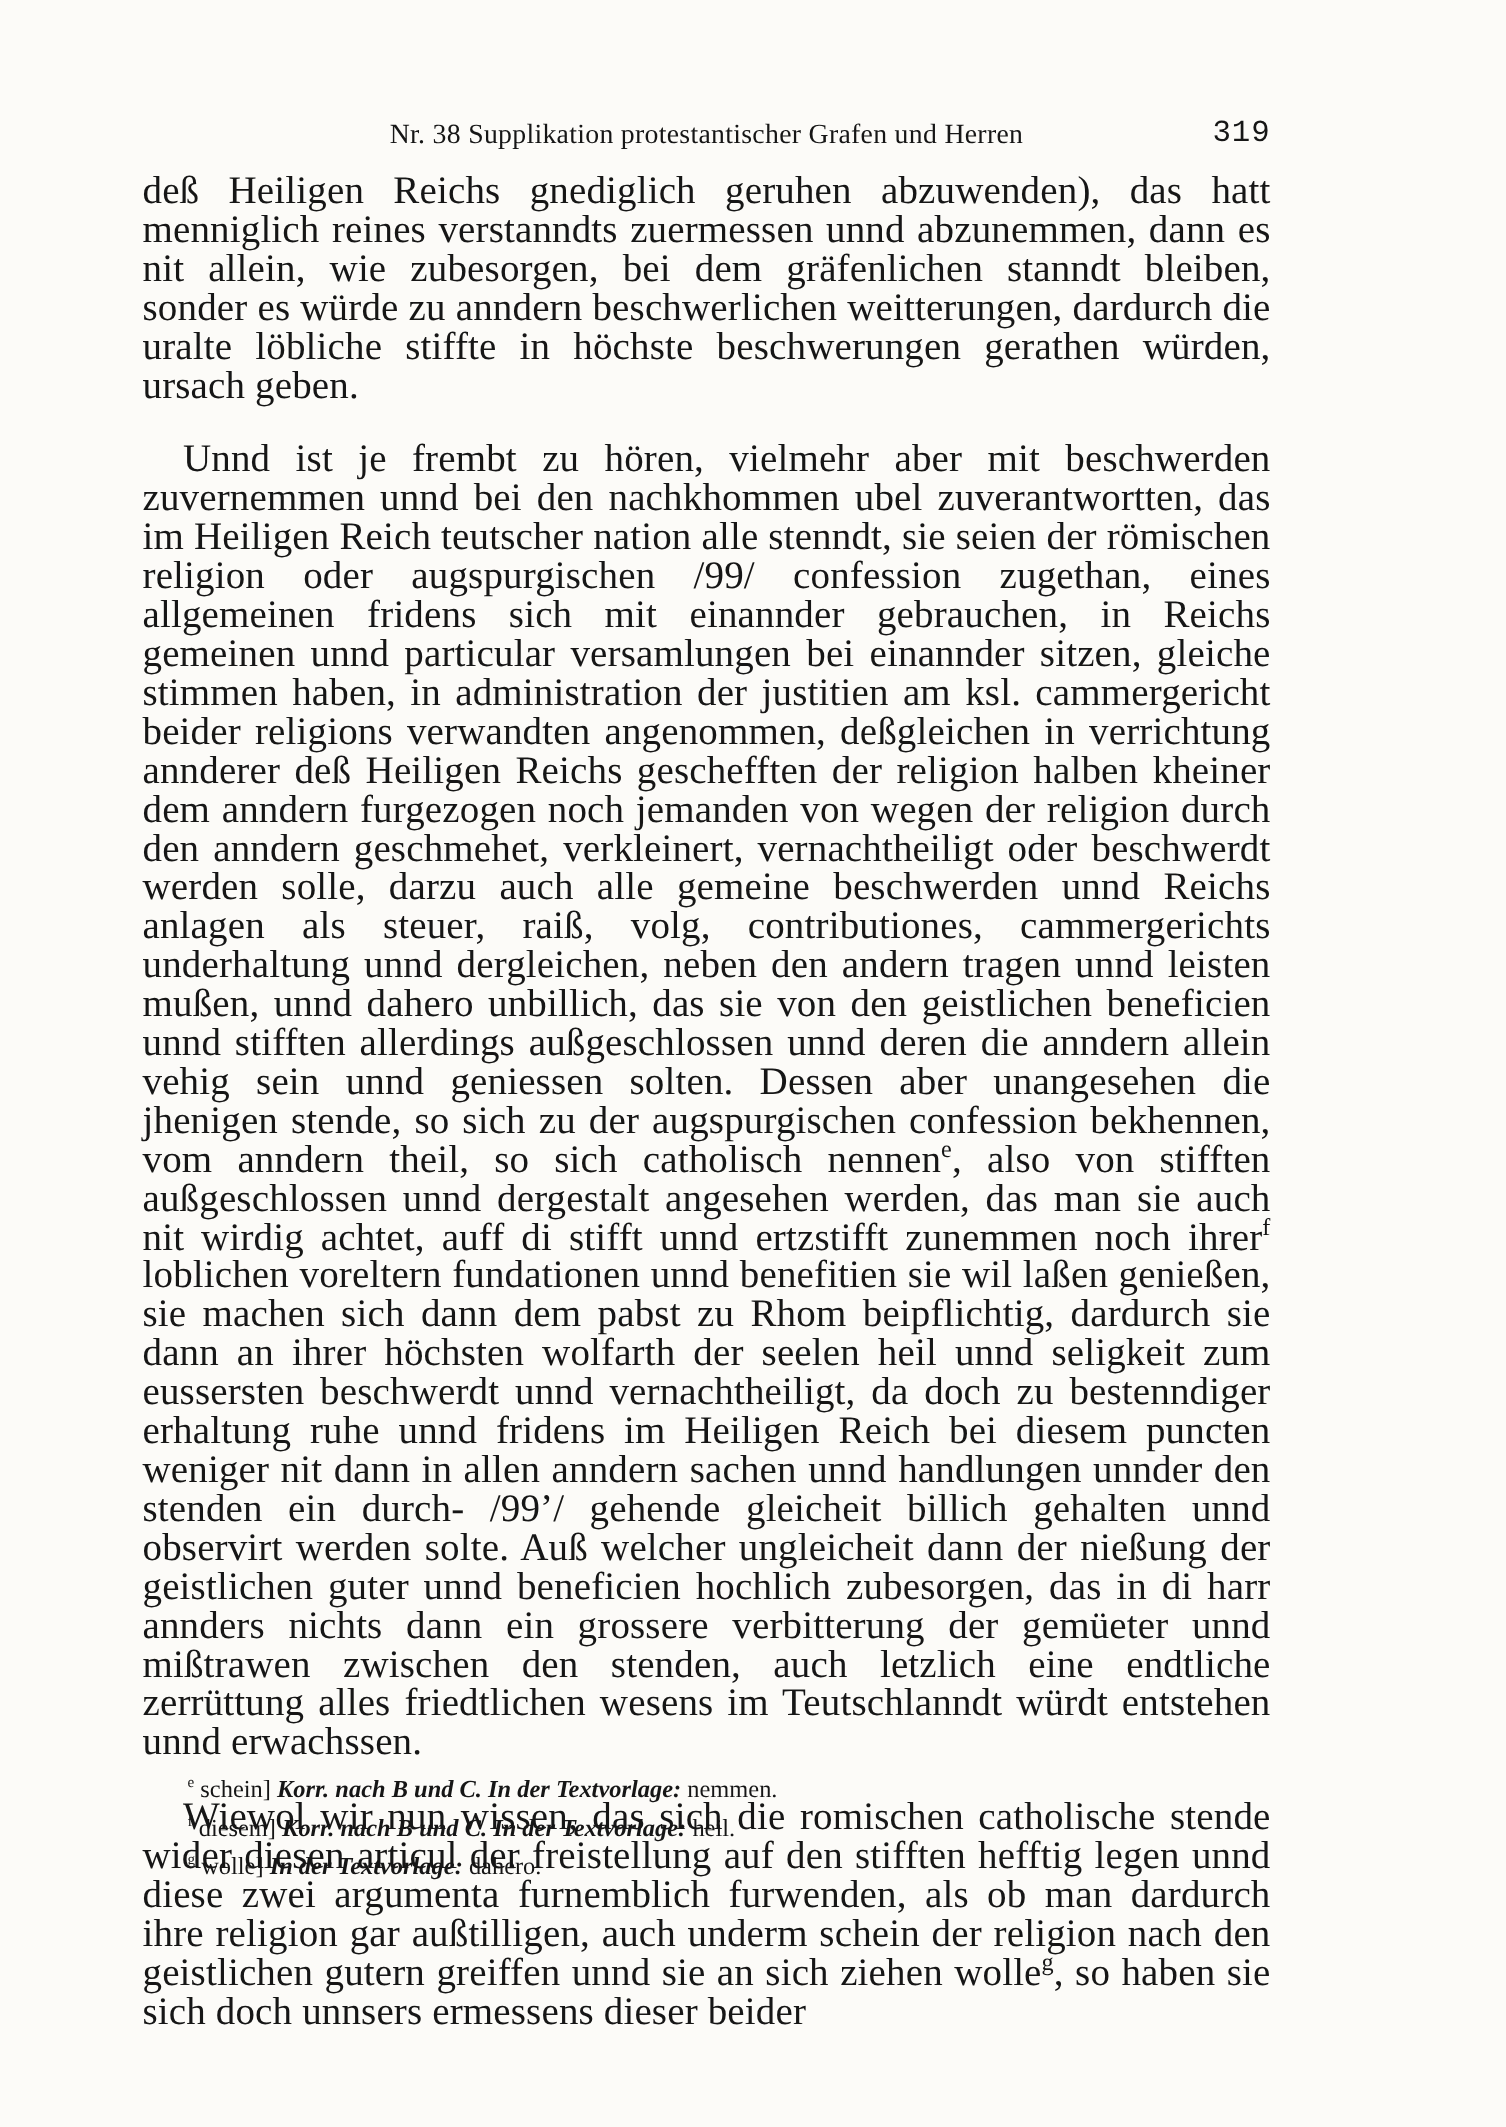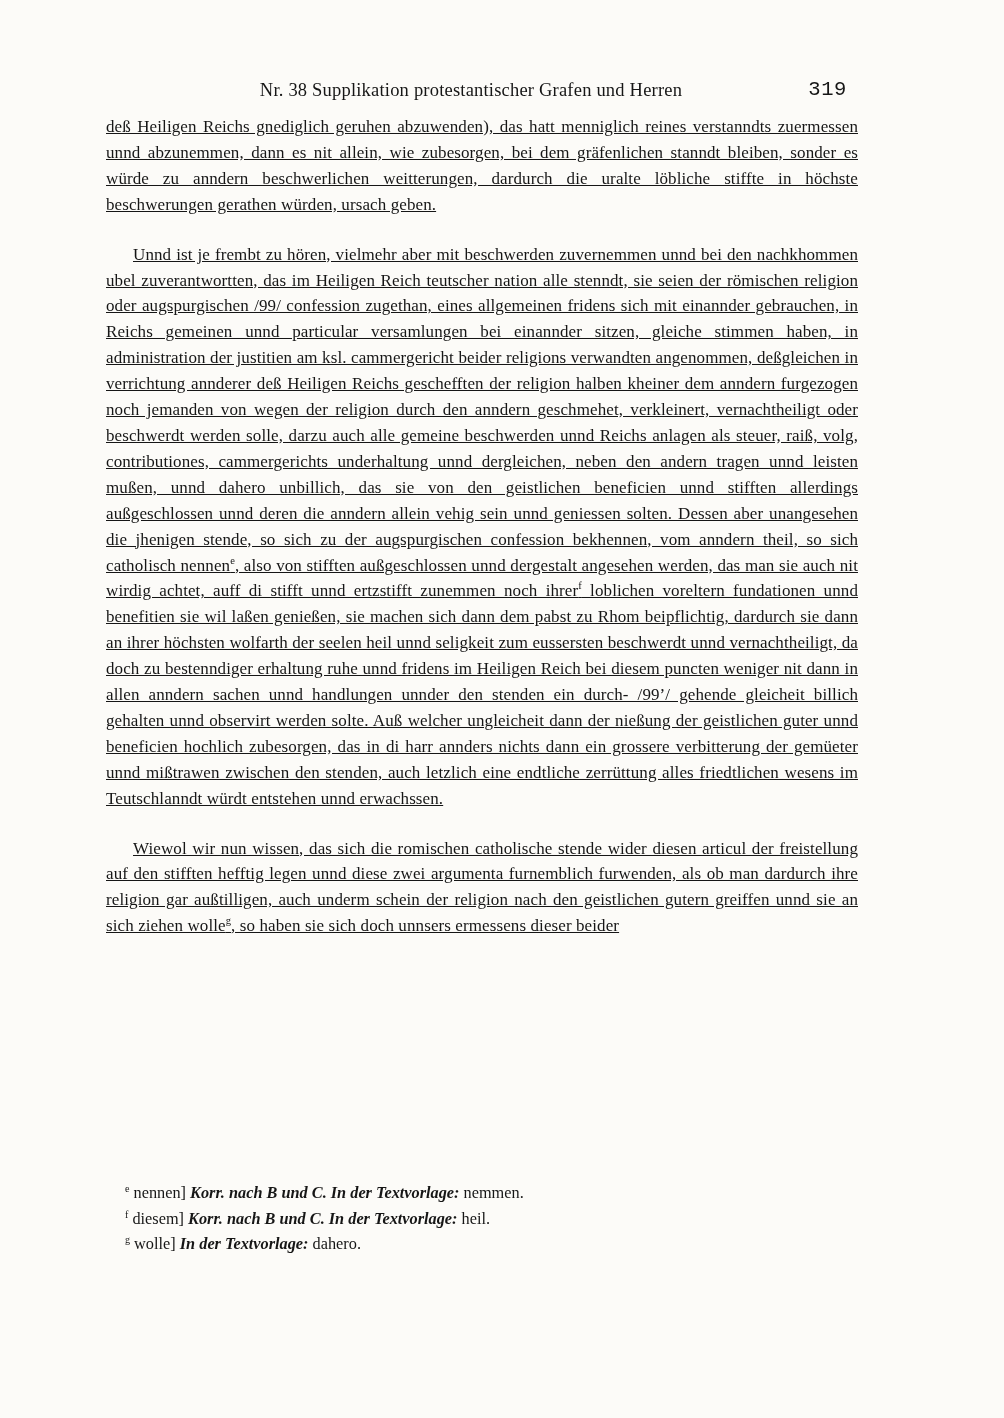--- a/index.html
+++ b/index.html
@@ -35,27 +35,26 @@
     position: absolute;
     right: 0;
     top: -2px;
     font-size: 20.5px;
     letter-spacing: 0.6px;
     font-family: Liberation Mono, monospace;
   }
   .body-text {
     position: absolute;
     top: 114px;
-    left: 106px;
+    left: 95px;
     width: 752px;
-    font-size: 17px;
+    font-size: 26px;
     line-height: 25.9px;
     text-align: justify;
     letter-spacing: 0.1px;
-    text-decoration: underline;
   }
   .para { text-align: justify; }
   .para.indent { text-indent: 27px; margin-top: 24px; }
   sup {
     font-size: 0.62em;
     vertical-align: super;
     line-height: 0;
   }
   em { font-style: italic; font-weight: bold; }
   .footnotes {
@@ -81,18 +80,18 @@
     <span class="page-number">319</span>
   </div>
 
   <div class="body-text">
       <p class="para"><span>deß Heiligen Reichs gnediglich geruhen abzuwenden), das hatt menniglich reines verstanndts zuermessen unnd abzunemmen, dann es nit allein, wie zubesorgen, bei dem gräfenlichen stanndt bleiben, sonder es würde zu anndern beschwerlichen weitterungen, dardurch die uralte löbliche stiffte in höchste beschwerungen gerathen würden, ursach geben.</span></p>
       <p class="para indent"><span>Unnd ist je frembt zu hören, vielmehr aber mit beschwerden zuvernemmen unnd bei den nachkhommen ubel zuverantwortten, das im Heiligen Reich teutscher nation alle stenndt, sie seien der römischen religion oder augspurgischen /99/ confession zugethan, eines allgemeinen fridens sich mit einannder gebrauchen, in Reichs gemeinen unnd particular versamlungen bei einannder sitzen, gleiche stimmen haben, in administration der justitien am ksl. cammergericht beider religions verwandten angenommen, deßgleichen in verrichtung annderer deß Heiligen Reichs geschefften der religion halben kheiner dem anndern furgezogen noch jemanden von wegen der religion durch den anndern geschmehet, verkleinert, vernachtheiligt oder beschwerdt werden solle, darzu auch alle gemeine beschwerden unnd Reichs anlagen als steuer, raiß, volg, contributiones, cammergerichts underhaltung unnd dergleichen, neben den andern tragen unnd leisten mußen, unnd dahero unbillich, das sie von den geistlichen beneficien unnd stifften allerdings außgeschlossen unnd deren die anndern allein vehig sein unnd geniessen solten. Dessen aber unangesehen die jhenigen stende, so sich zu der augspurgischen confession bekhennen, vom anndern theil, so sich catholisch nennen</span><sup>e</sup><span>, also von stifften außgeschlossen unnd dergestalt angesehen werden, das man sie auch nit wirdig achtet, auff di stifft unnd ertzstifft zunemmen noch ihrer</span><sup>f</sup><span> loblichen voreltern fundationen unnd benefitien sie wil laßen genießen, sie machen sich dann dem pabst zu Rhom beipflichtig, dardurch sie dann an ihrer höchsten wolfarth der seelen heil unnd seligkeit zum eussersten beschwerdt unnd vernachtheiligt, da doch zu bestenndiger erhaltung ruhe unnd fridens im Heiligen Reich bei diesem puncten weniger nit dann in allen anndern sachen unnd handlungen unnder den stenden ein durch- /99’/ gehende gleicheit billich gehalten unnd observirt werden solte. Auß welcher ungleicheit dann der nießung der geistlichen guter unnd beneficien hochlich zubesorgen, das in di harr annders nichts dann ein grossere verbitterung der gemüeter unnd mißtrawen zwischen den stenden, auch letzlich eine endtliche zerrüttung alles friedtlichen wesens im Teutschlanndt würdt entstehen unnd erwachssen.</span></p>
       <p class="para indent"><span>Wiewol wir nun wissen, das sich die romischen catholische stende wider diesen articul der freistellung auf den stifften hefftig legen unnd diese zwei argumenta furnemblich furwenden, als ob man dardurch ihre religion gar außtilligen, auch underm schein der religion nach den geistlichen gutern greiffen unnd sie an sich ziehen wolle</span><sup>g</sup><span>, so haben sie sich doch unnsers ermessens dieser beider</span></p>
     </div>
 
   <div class="footnotes">
-      <p class="footnote"><sup>e</sup><span> nennen] </span><em>Korr. nach B und C. In der Textvorlage:</em><span> nemmen.</span></p>
+      <p class="footnote"><sup>e</sup><span> schein] </span><em>Korr. nach B und C. In der Textvorlage:</em><span> nemmen.</span></p>
       <p class="footnote"><sup>f</sup><span> diesem] </span><em>Korr. nach B und C. In der Textvorlage:</em><span> heil.</span></p>
       <p class="footnote"><sup>g</sup><span> wolle] </span><em>In der Textvorlage:</em><span> dahero.</span></p>
     </div>
 
 </div>
 
 </body></html>

